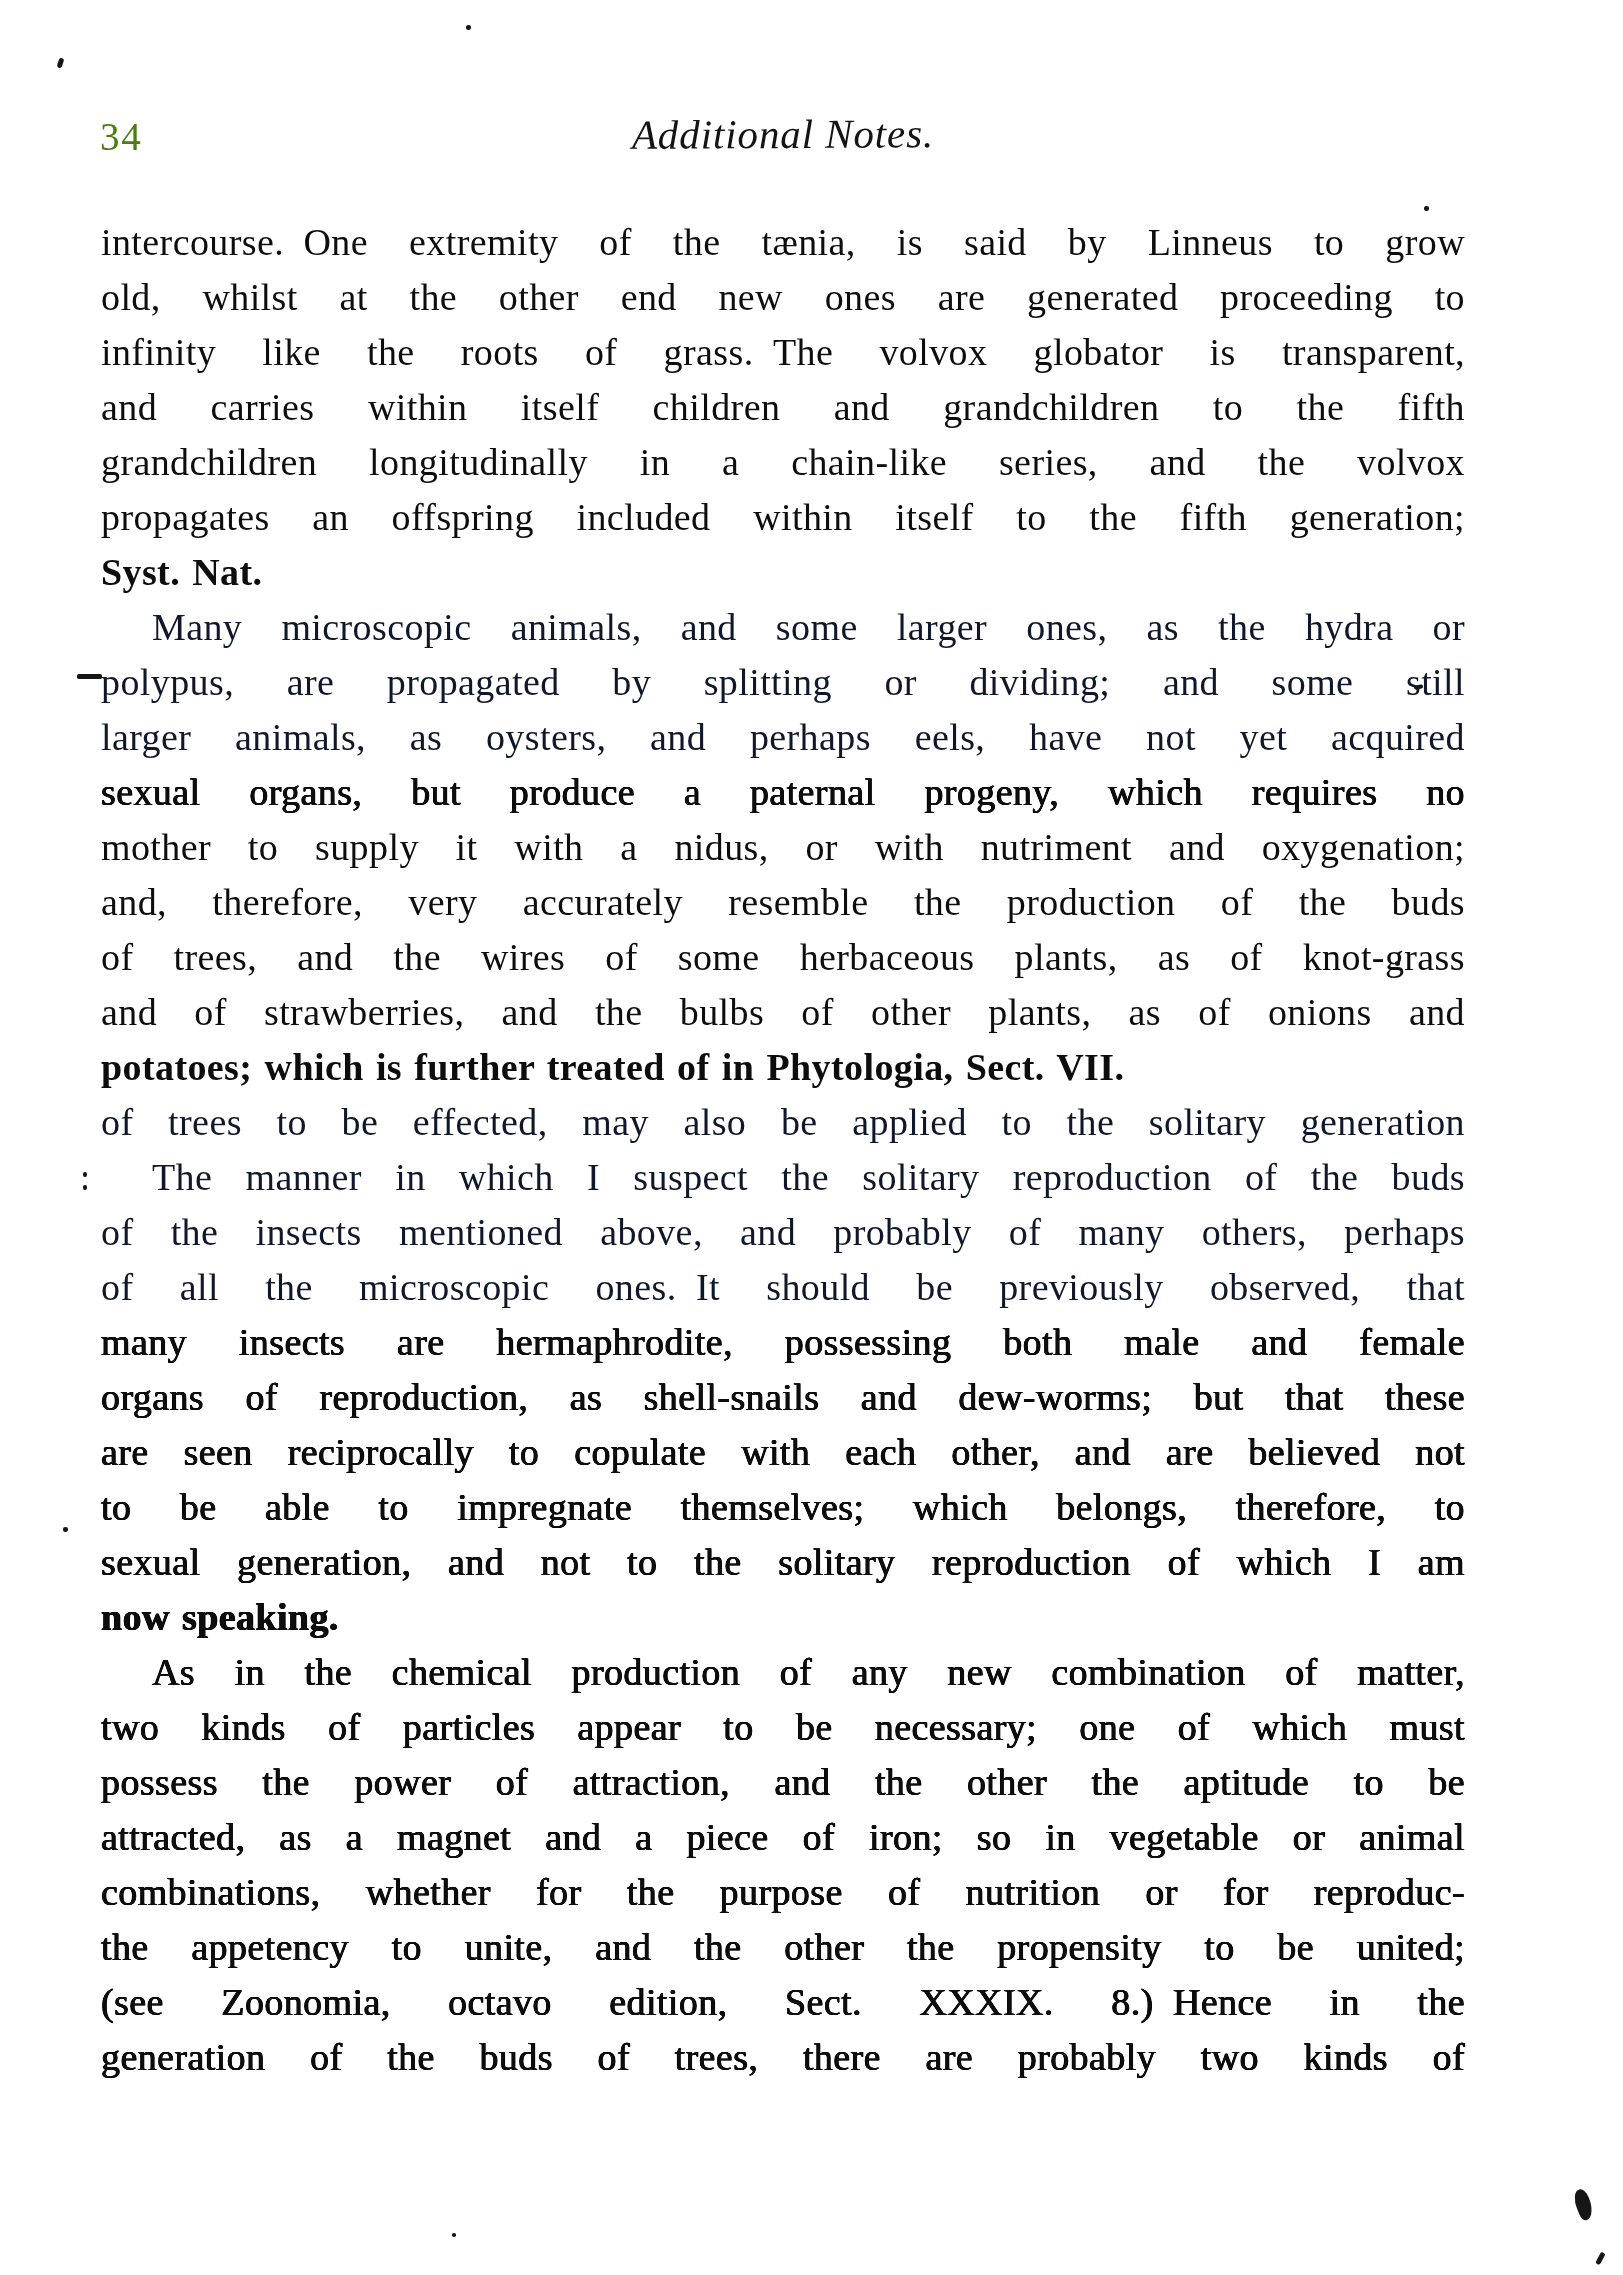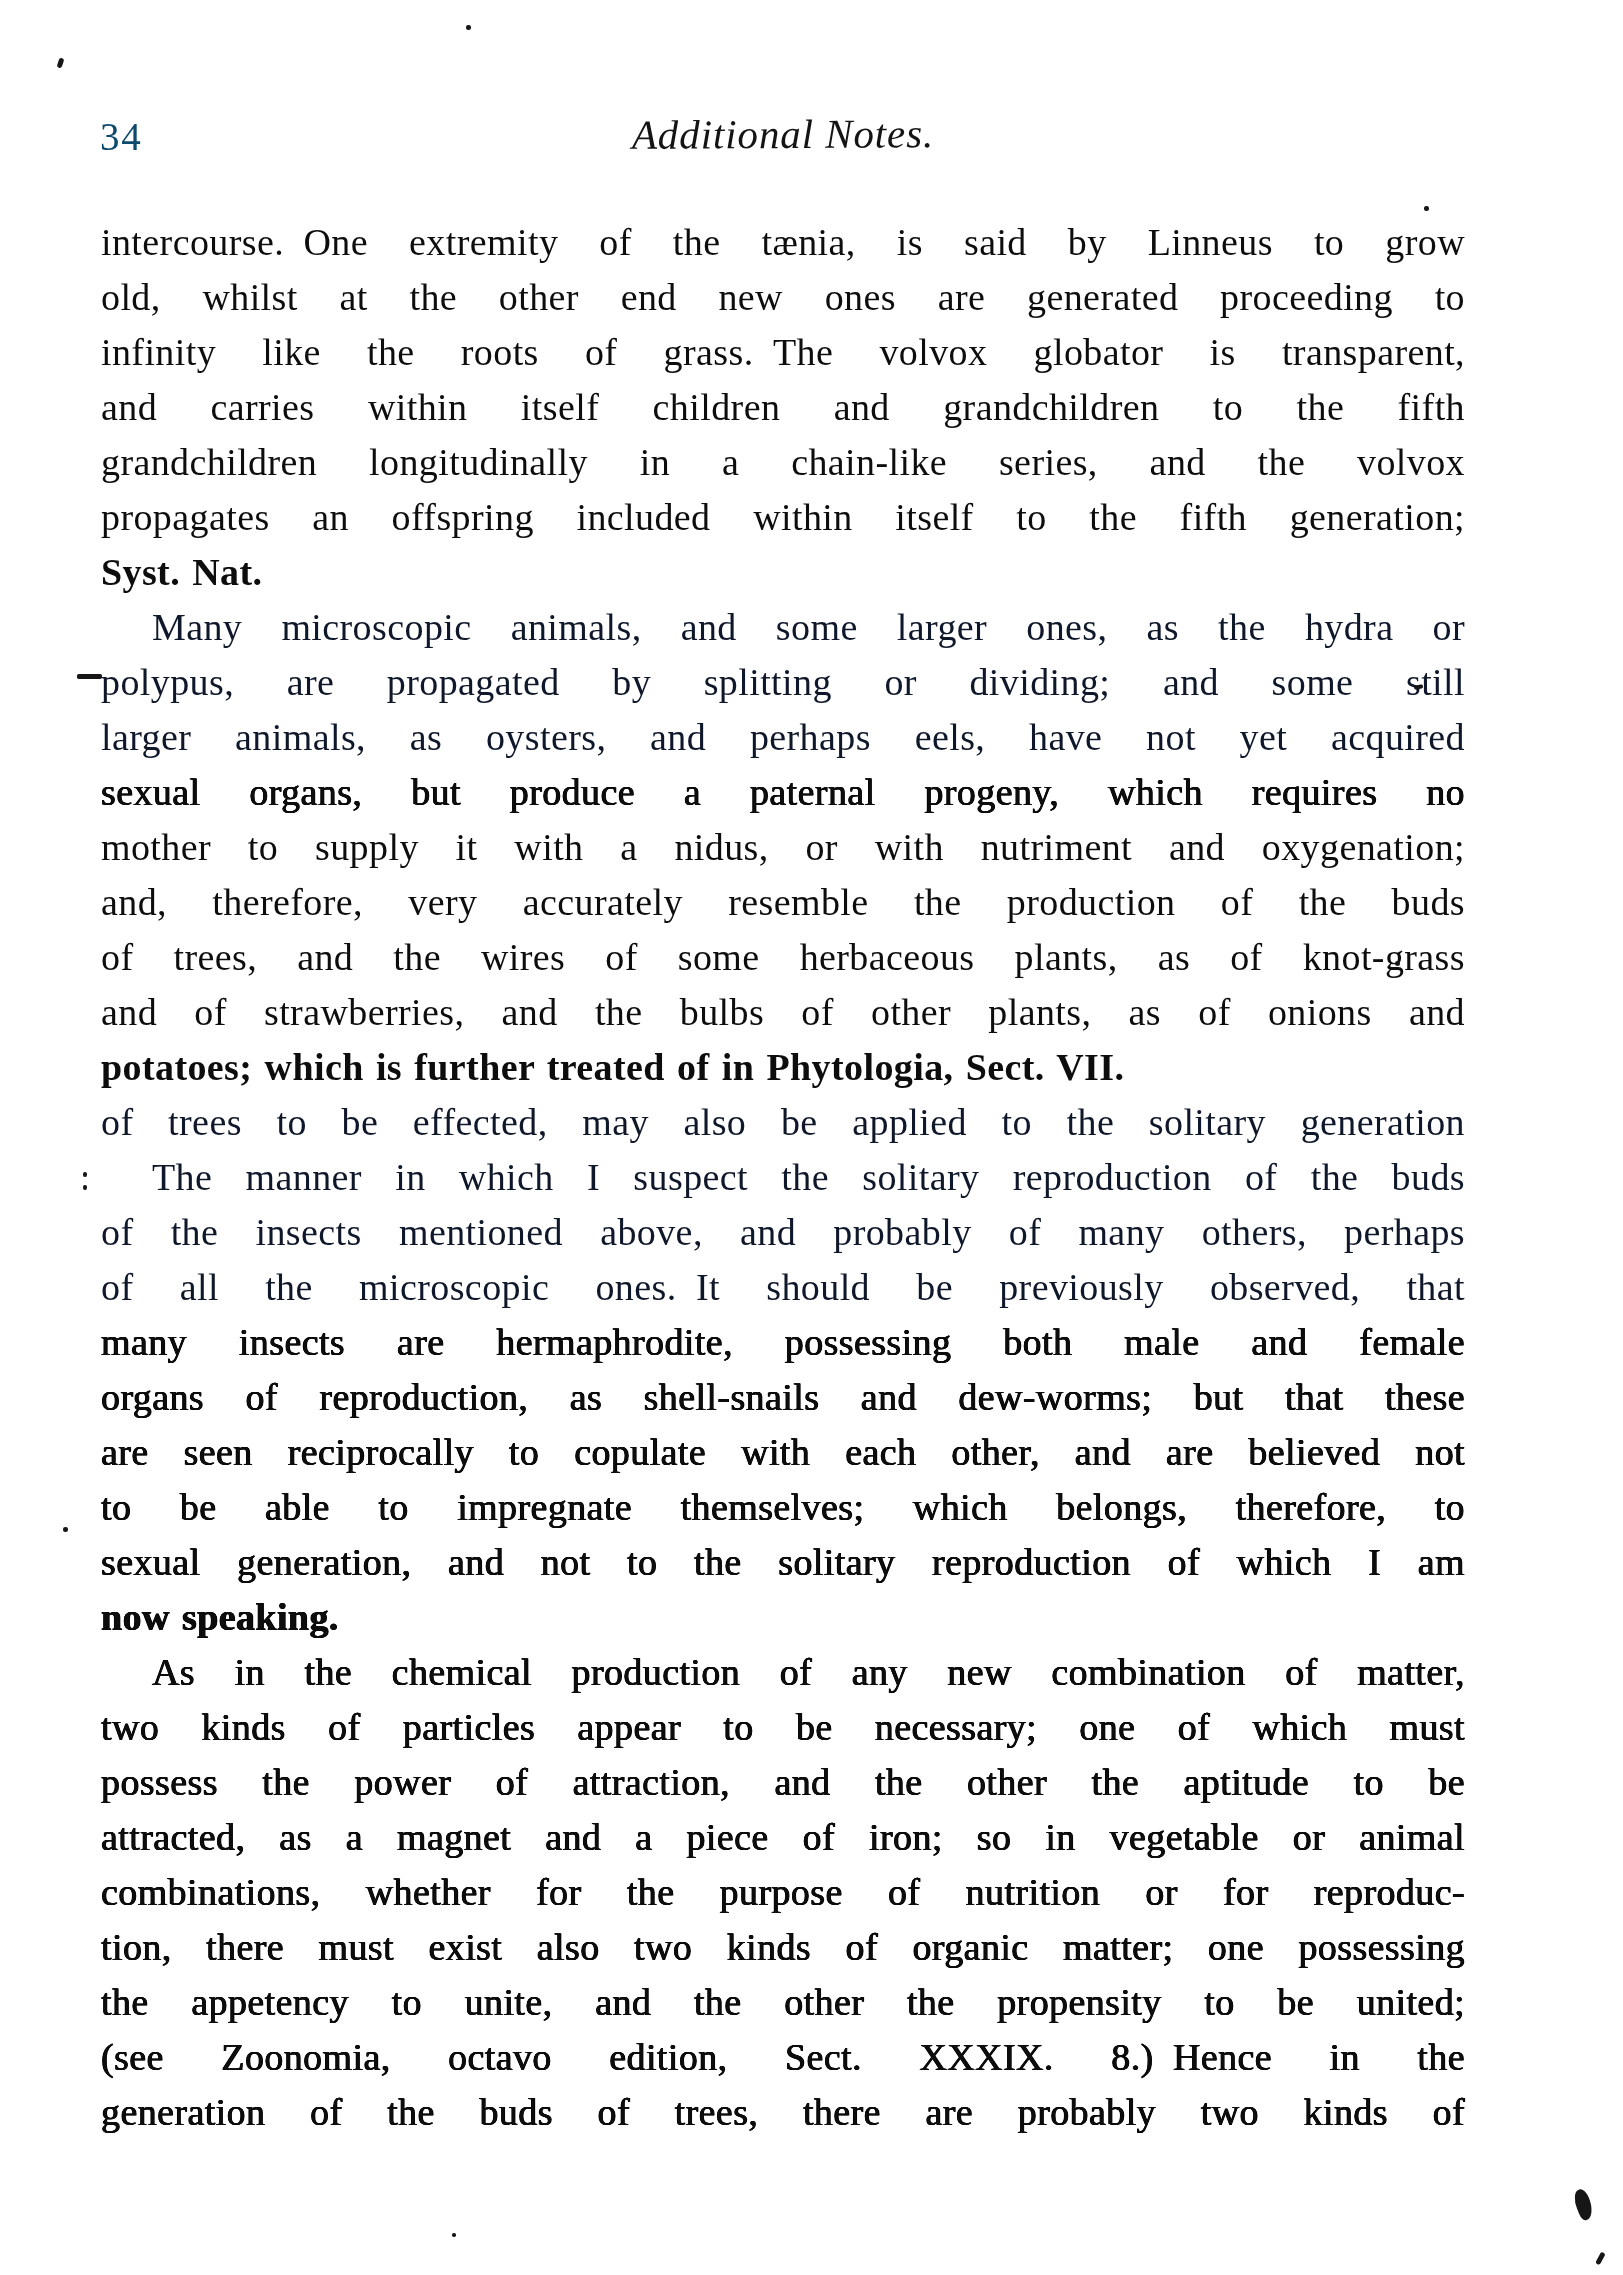--- a/index.html
+++ b/index.html
@@ -15,21 +15,21 @@
     overflow: hidden;
     font-family: "Liberation Serif", "DejaVu Serif", serif;
     color: #0d0d0d;
   }
   .page-number {
     position: absolute;
     left: 100px;
     top: 114px;
     font-size: 39px;
     letter-spacing: 1.8px;
-    color: #0c4a6e;
+    color: #4d7c0f;
   }
   .running-title {
     position: absolute;
     left: 101px;
     top: 110px;
     width: 1364px;
     text-align: center;
     font-size: 41px;
     font-style: italic;
     letter-spacing: 0.9px;
@@ -112,21 +112,20 @@
         <div class="line b">to be able to impregnate themselves; which belongs, therefore, to</div>
         <div class="line b">sexual generation, and not to the solitary reproduction of which I am</div>
         <div class="line last b">now speaking.</div>
       </div>
       <div>
         <div class="line indent b">As in the chemical production of any new combination of matter,</div>
         <div class="line b">two kinds of particles appear to be necessary; one of which must</div>
         <div class="line b">possess the power of attraction, and the other the aptitude to be</div>
         <div class="line b">attracted, as a magnet and a piece of iron; so in vegetable or animal</div>
         <div class="line b">combinations, whether for the purpose of nutrition or for reproduc-</div>
-        <div class="line b">tion, there must exist also two kinds of organic matter; one possessing</div>
         <div class="line b">the appetency to unite, and the other the propensity to be united;</div>
         <div class="line b">(see Zoonomia, octavo edition, Sect. XXXIX. 8.) Hence in the</div>
         <div class="line b">generation of the buds of trees, there are probably two kinds of</div>
       </div>
     </div>
 
   <div class="speck" style="left:58px;top:58px;width:5.4px;height:10px;border-radius:2.7px;transform:rotate(18deg);"></div>
   <div class="speck" style="left:466px;top:25px;width:4.5px;height:4.5px;border-radius:50%;"></div>
   <div class="speck" style="left:1424px;top:206px;width:4.5px;height:4.5px;border-radius:50%;"></div>
   <div class="speck" style="left:1414px;top:685px;width:9px;height:3.6px;border-radius:1.8px;transform:rotate(-12deg);"></div>

